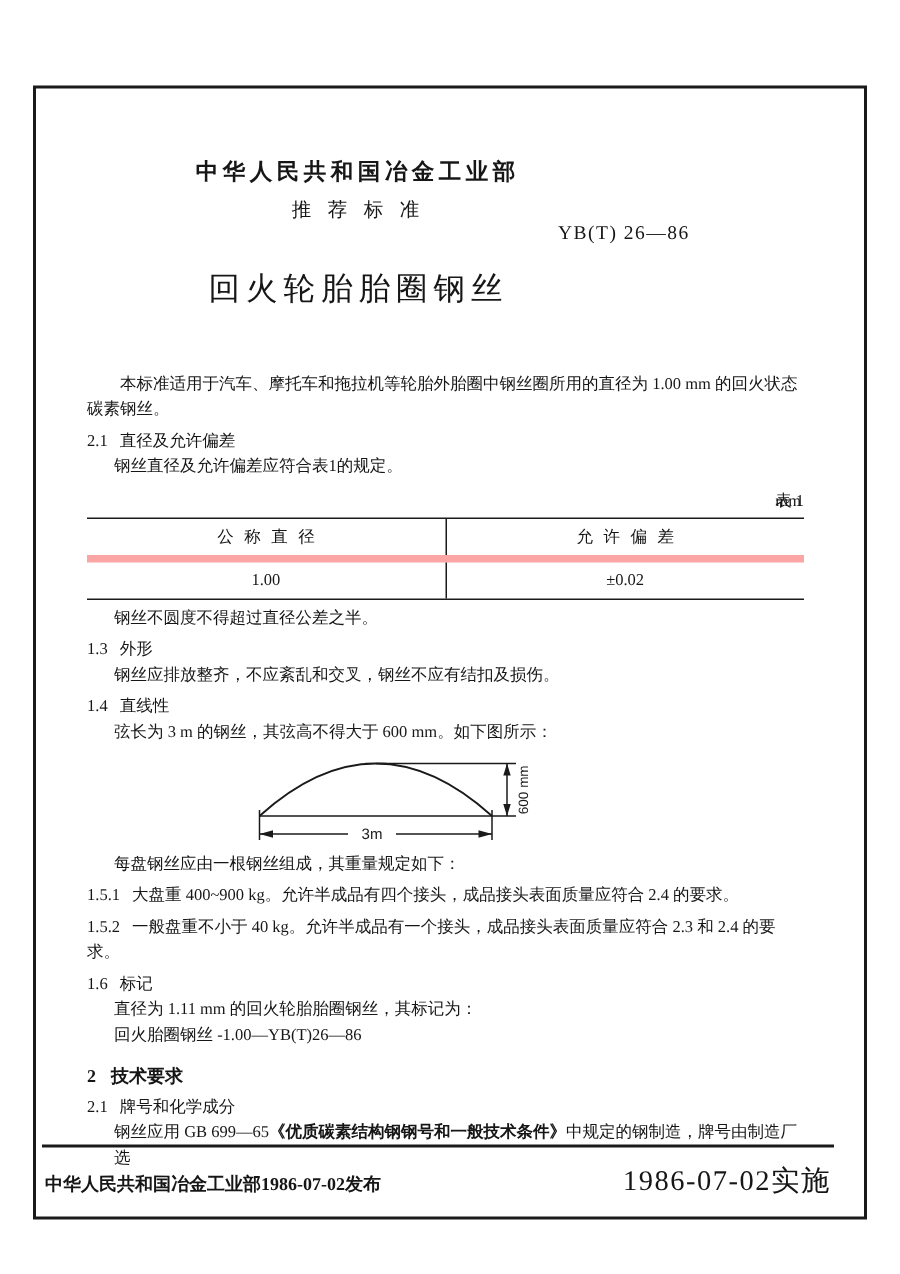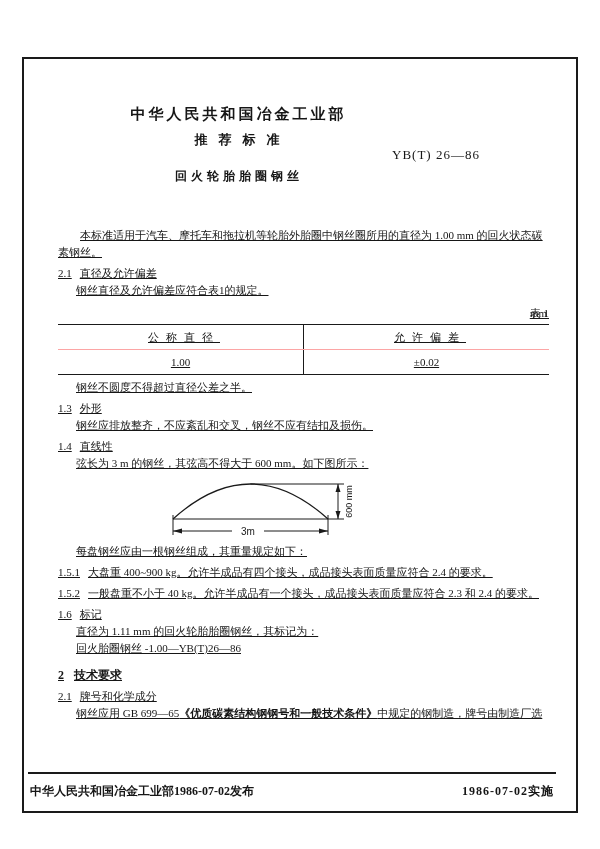--- a/index.html
+++ b/index.html
@@ -3,50 +3,50 @@
 <meta charset="utf-8">
 <style>
   html,body{margin:0;padding:0;}
   body{width:600px;height:849px;background:#ffffff;color:#161616;
        font-family:"Liberation Serif","DejaVu Serif",serif;}
   .page{position:relative;width:600px;height:849px;background:#ffffff;overflow:hidden;}
   .frame{position:absolute;left:22px;top:57px;width:552px;height:752px;border:2px solid #1a1a1a;background:#ffffff;}
 
   .hdr{width:330px;margin:46px 0 0 48px;text-align:center;}
   .ministry{font-size:15px;font-weight:700;letter-spacing:3px;text-indent:3px;}
-  .stdtype{font-size:13px;font-weight:700;letter-spacing:11px;text-indent:11px;margin-top:7px;}
-  .doctitle{font-size:12px;font-weight:700;letter-spacing:4px;text-indent:4px;margin-top:19px;}
-  .stdnum{position:absolute;left:368px;top:88px;font-size:13px;letter-spacing:1px;}
+  .stdtype{font-size:13px;font-weight:400;letter-spacing:11px;text-indent:11px;margin-top:7px;}
+  .doctitle{font-size:21px;font-weight:400;letter-spacing:4px;text-indent:4px;margin-top:29px;}
+  .stdnum{position:absolute;left:348px;top:88px;font-size:13px;letter-spacing:1px;}
 
-  .body{padding:0 27px 0 34px;font-size:11px;line-height:17px;letter-spacing:0;text-decoration:underline;}
+  .body{padding:0 40px 0 34px;font-size:11px;line-height:17px;letter-spacing:0;}
   .intro{margin:42px 0 0;text-indent:2em;}
   .hclause{margin-top:10px;margin-bottom:2px;font-size:12px;font-weight:700;}
   .hclause .cnum{margin-right:10px;}
   .cline{margin-top:4px;}
   .cline .cnum{margin-right:8px;}
   .cbody{margin:0 0 0 18px;}
   .book{font-weight:700;}
 
   .capline{position:relative;text-align:right;margin-top:6px;}
   .capline .unit{position:absolute;right:2px;top:0;}
   .t1{border-top:1.5px solid #1a1a1a;border-bottom:1.5px solid #1a1a1a;margin:2px 0 4px 0;}
   .t1 .trow{display:flex;}
-  .t1 .trow.head{border-bottom:1px solid #fca5a5;}
+  .t1 .trow.head{border-bottom:5px solid #fca5a5;}
   .t1 .tcell{flex:1;text-align:center;padding:4px 0 3px 0;}
   .t1 .tcell:first-child{border-right:1px solid #1a1a1a;}
   .t1 .head .tcell{letter-spacing:7px;text-indent:7px;}
 
   .diagram{display:block;margin:5px 0 2px 102px;}
   .diagram line,.diagram path{stroke:#1a1a1a;}
   .diagram text{font-family:"Liberation Sans","DejaVu Sans",sans-serif;fill:#1a1a1a;}
 
   .footer{position:absolute;left:4px;right:20px;bottom:11px;border-top:2px solid #1a1a1a;
           padding:9px 2px 0 2px;display:flex;justify-content:space-between;align-items:baseline;}
   .f-issued{font-size:12px;font-weight:700;}
-  .f-impl{font-size:12px;font-weight:700;letter-spacing:1px;}
+  .f-impl{font-size:19px;font-weight:400;letter-spacing:1px;}
 </style>
 </head>
 <body>
 
 <div class="page">
   <div class="frame">
 
     <div class="hdr">
       <div class="ministry">中华人民共和国冶金工业部</div>
       <div class="stdtype">推荐标准</div>

